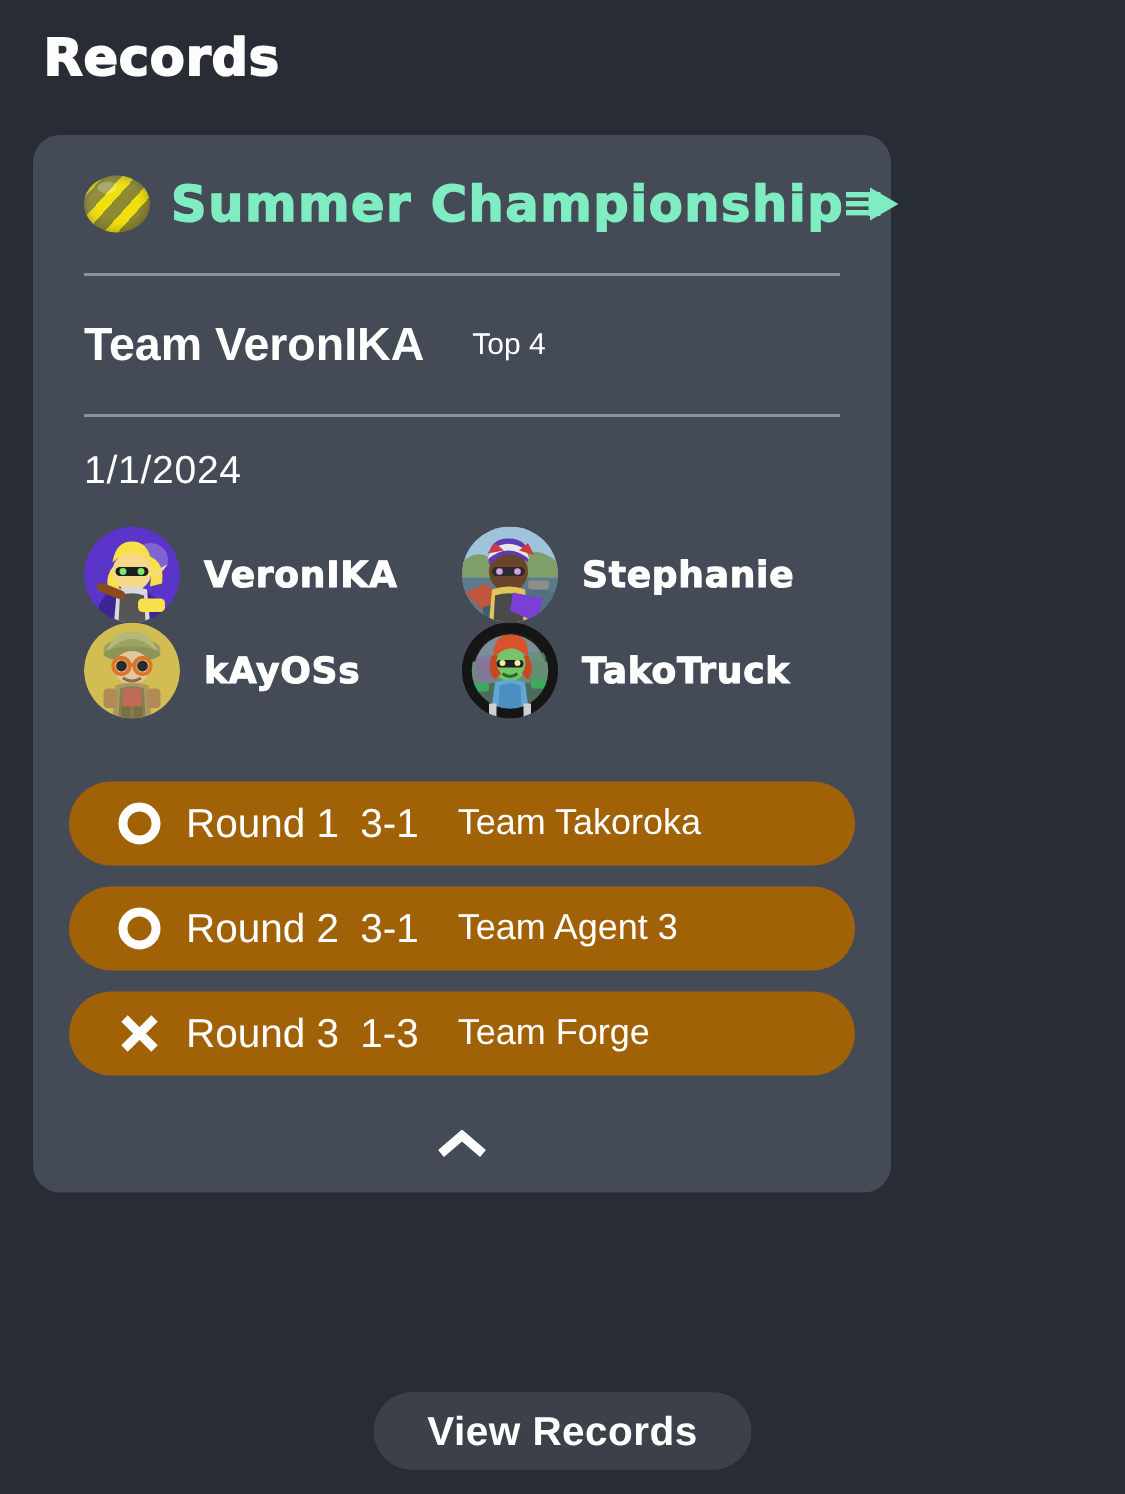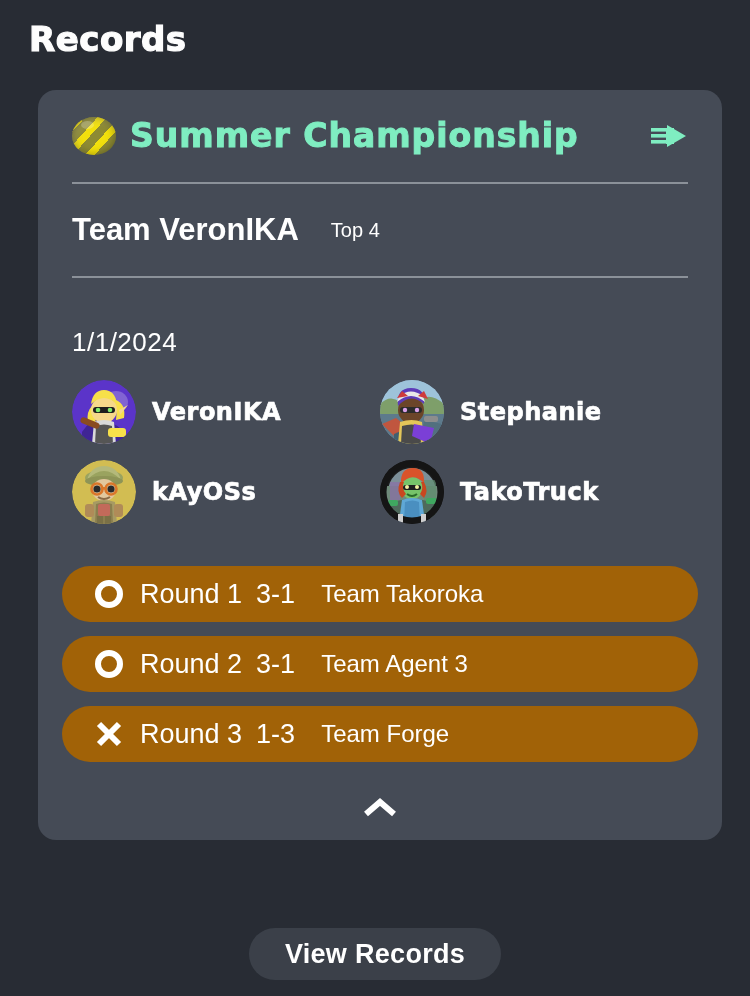--- a/index.html
+++ b/index.html
@@ -32,23 +32,23 @@
     line-height: 44px;
     letter-spacing: 0.5px;
     color: #fdfdfd;
     -webkit-text-stroke: 1.2px #fdfdfd;
     text-stroke: 1.2px #fdfdfd;
   }
 
   
   .record-card {
     position: absolute;
-    left: 38px;
+    left: 22px;
     top: 90px;
-    width: 684px;
+    width: 572px;
     background: #454b56;
     border-radius: 18px;
     box-sizing: border-box;
     padding: 0;
   }
 
   .card-header {
     display: flex;
     align-items: center;
     height: 92px;
@@ -126,32 +126,31 @@
     font-size: 20px;
     font-weight: normal;
     color: #ffffff;
     margin-left: 32px;
     white-space: nowrap;
   }
 
   
   .record-date {
     margin: 0 34px;
-    padding-top: 49px;
+    padding-top: 20px;
     font-size: 26px;
     color: #ffffff;
     letter-spacing: 0.5px;
   }
 
   
   .players {
     margin: 22px 34px 0 34px;
     display: grid;
     grid-template-columns: 1fr 1fr;
-    row-gap: 16px;
   }
   .player {
     display: flex;
     align-items: center;
     height: 64px;
   }
   .avatar {
     width: 64px;
     height: 64px;
     border-radius: 50%;

